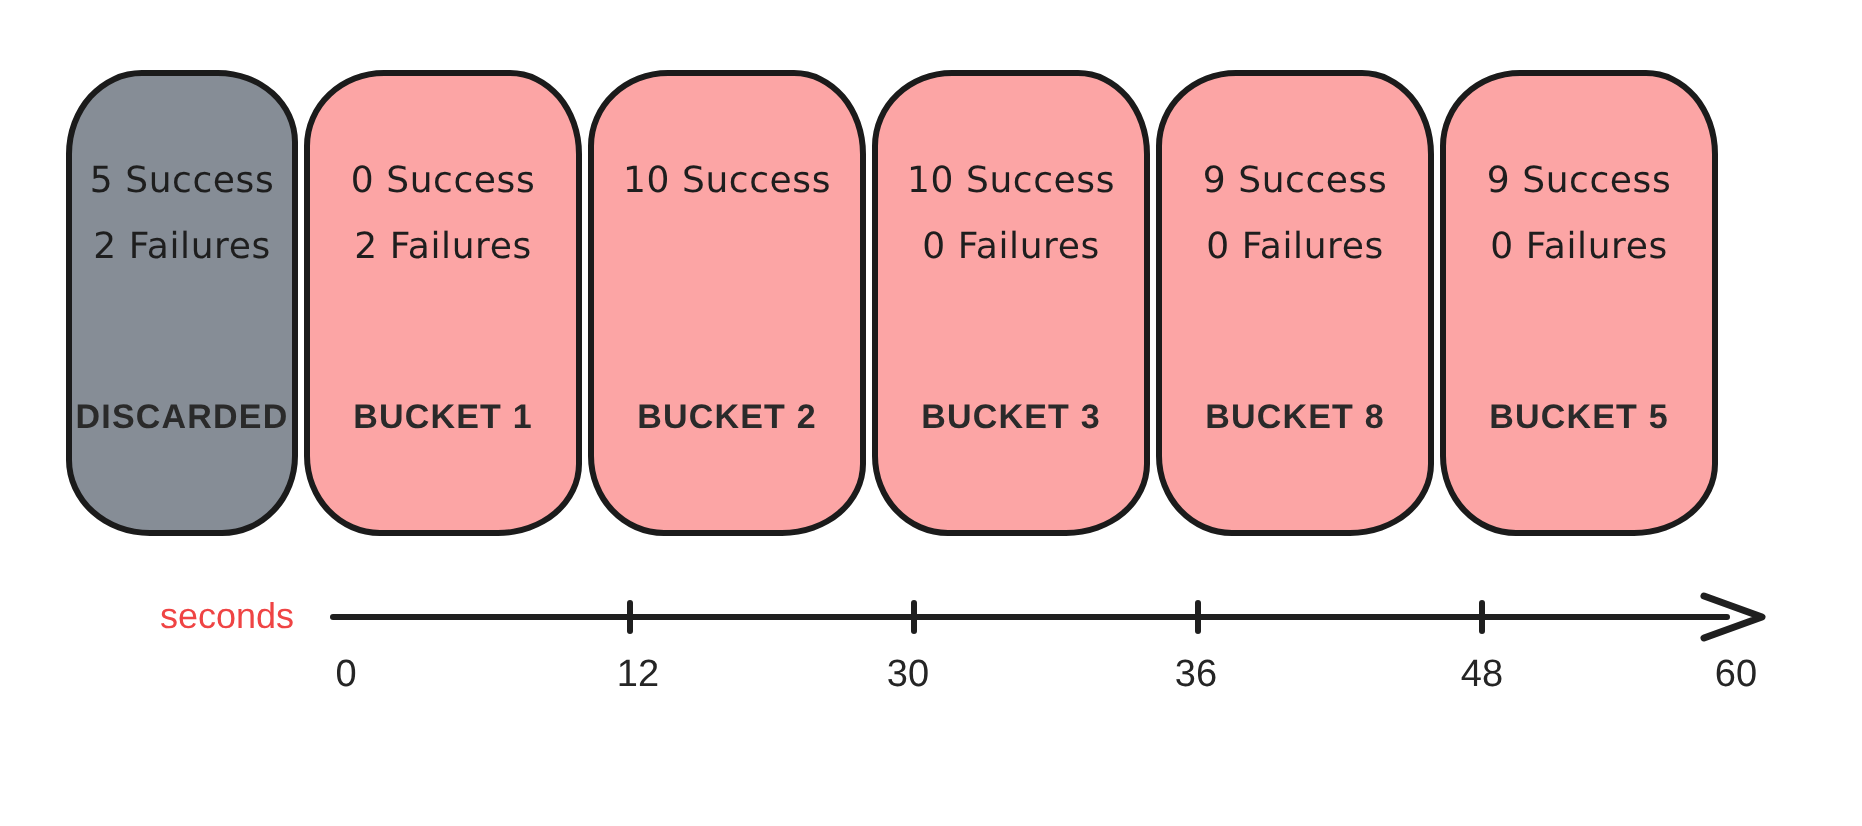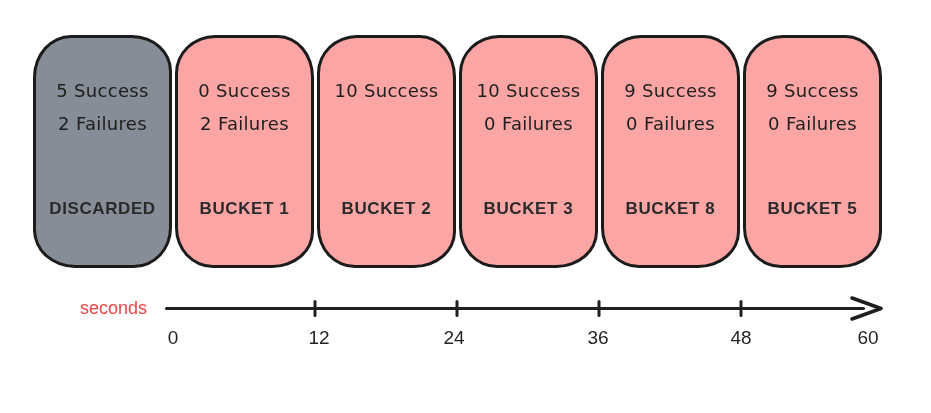--- a/index.html
+++ b/index.html
@@ -31,21 +31,21 @@
     width: 139px;
     height: 233px;
     background: #fca5a5;
     border: 3px solid #1b1b1b;
     border-radius: 40px 36px 42px 38px / 38px 42px 36px 40px;
     display: flex;
     flex-direction: column;
     align-items: center;
   }
   .bucket.discarded {
-    width: 139px;
+    width: 116px;
     background: #868D96;
     border-radius: 38px 40px 38px 42px / 42px 36px 40px 38px;
   }
   .stats {
     margin-top: 36px;
     text-align: center;
     font-family: "DejaVu Sans", sans-serif;
     font-size: 18px;
     line-height: 33px;
     letter-spacing: 0.3px;
@@ -168,18 +168,18 @@
     <path d="M2 3 L31 13.5 L2 24" fill="none" stroke="#1f1f1f" stroke-width="3.5" stroke-linecap="round" stroke-linejoin="round"></path>
   </svg>
 
   <div class="tick" style="left:315px"></div>
   <div class="tick" style="left:457px"></div>
   <div class="tick" style="left:599px"></div>
   <div class="tick" style="left:741px"></div>
 
   <span class="tick-label" style="left:173px">0</span>
   <span class="tick-label" style="left:319px">12</span>
-  <span class="tick-label" style="left:454px">24</span>
+  <span class="tick-label" style="left:454px">30</span>
   <span class="tick-label" style="left:598px">36</span>
   <span class="tick-label" style="left:741px">48</span>
   <span class="tick-label" style="left:868px">60</span>
 
 </div>
 
 </body></html>

